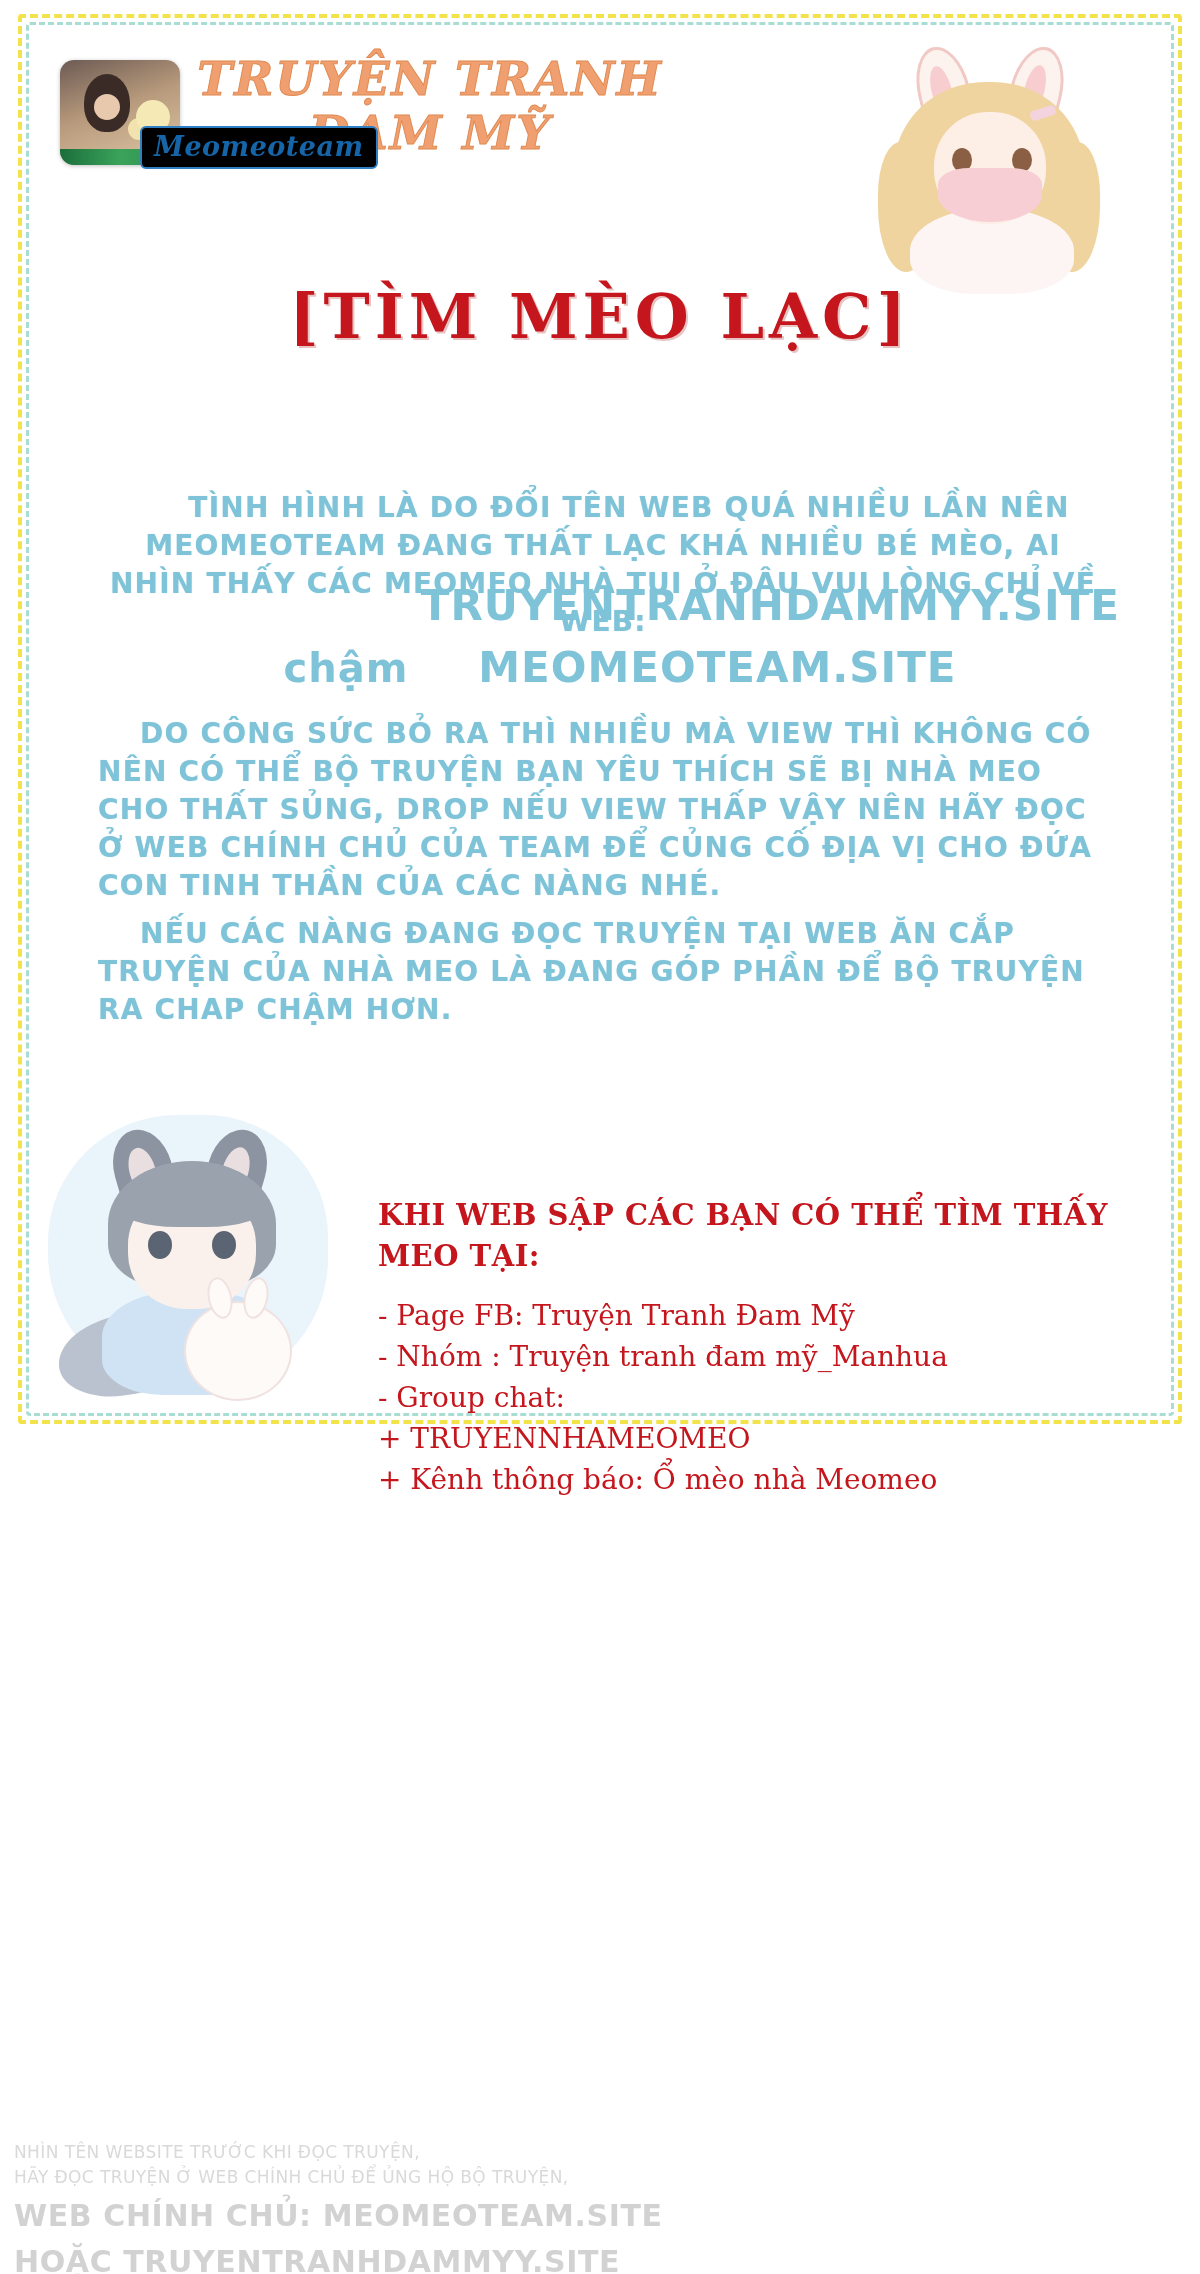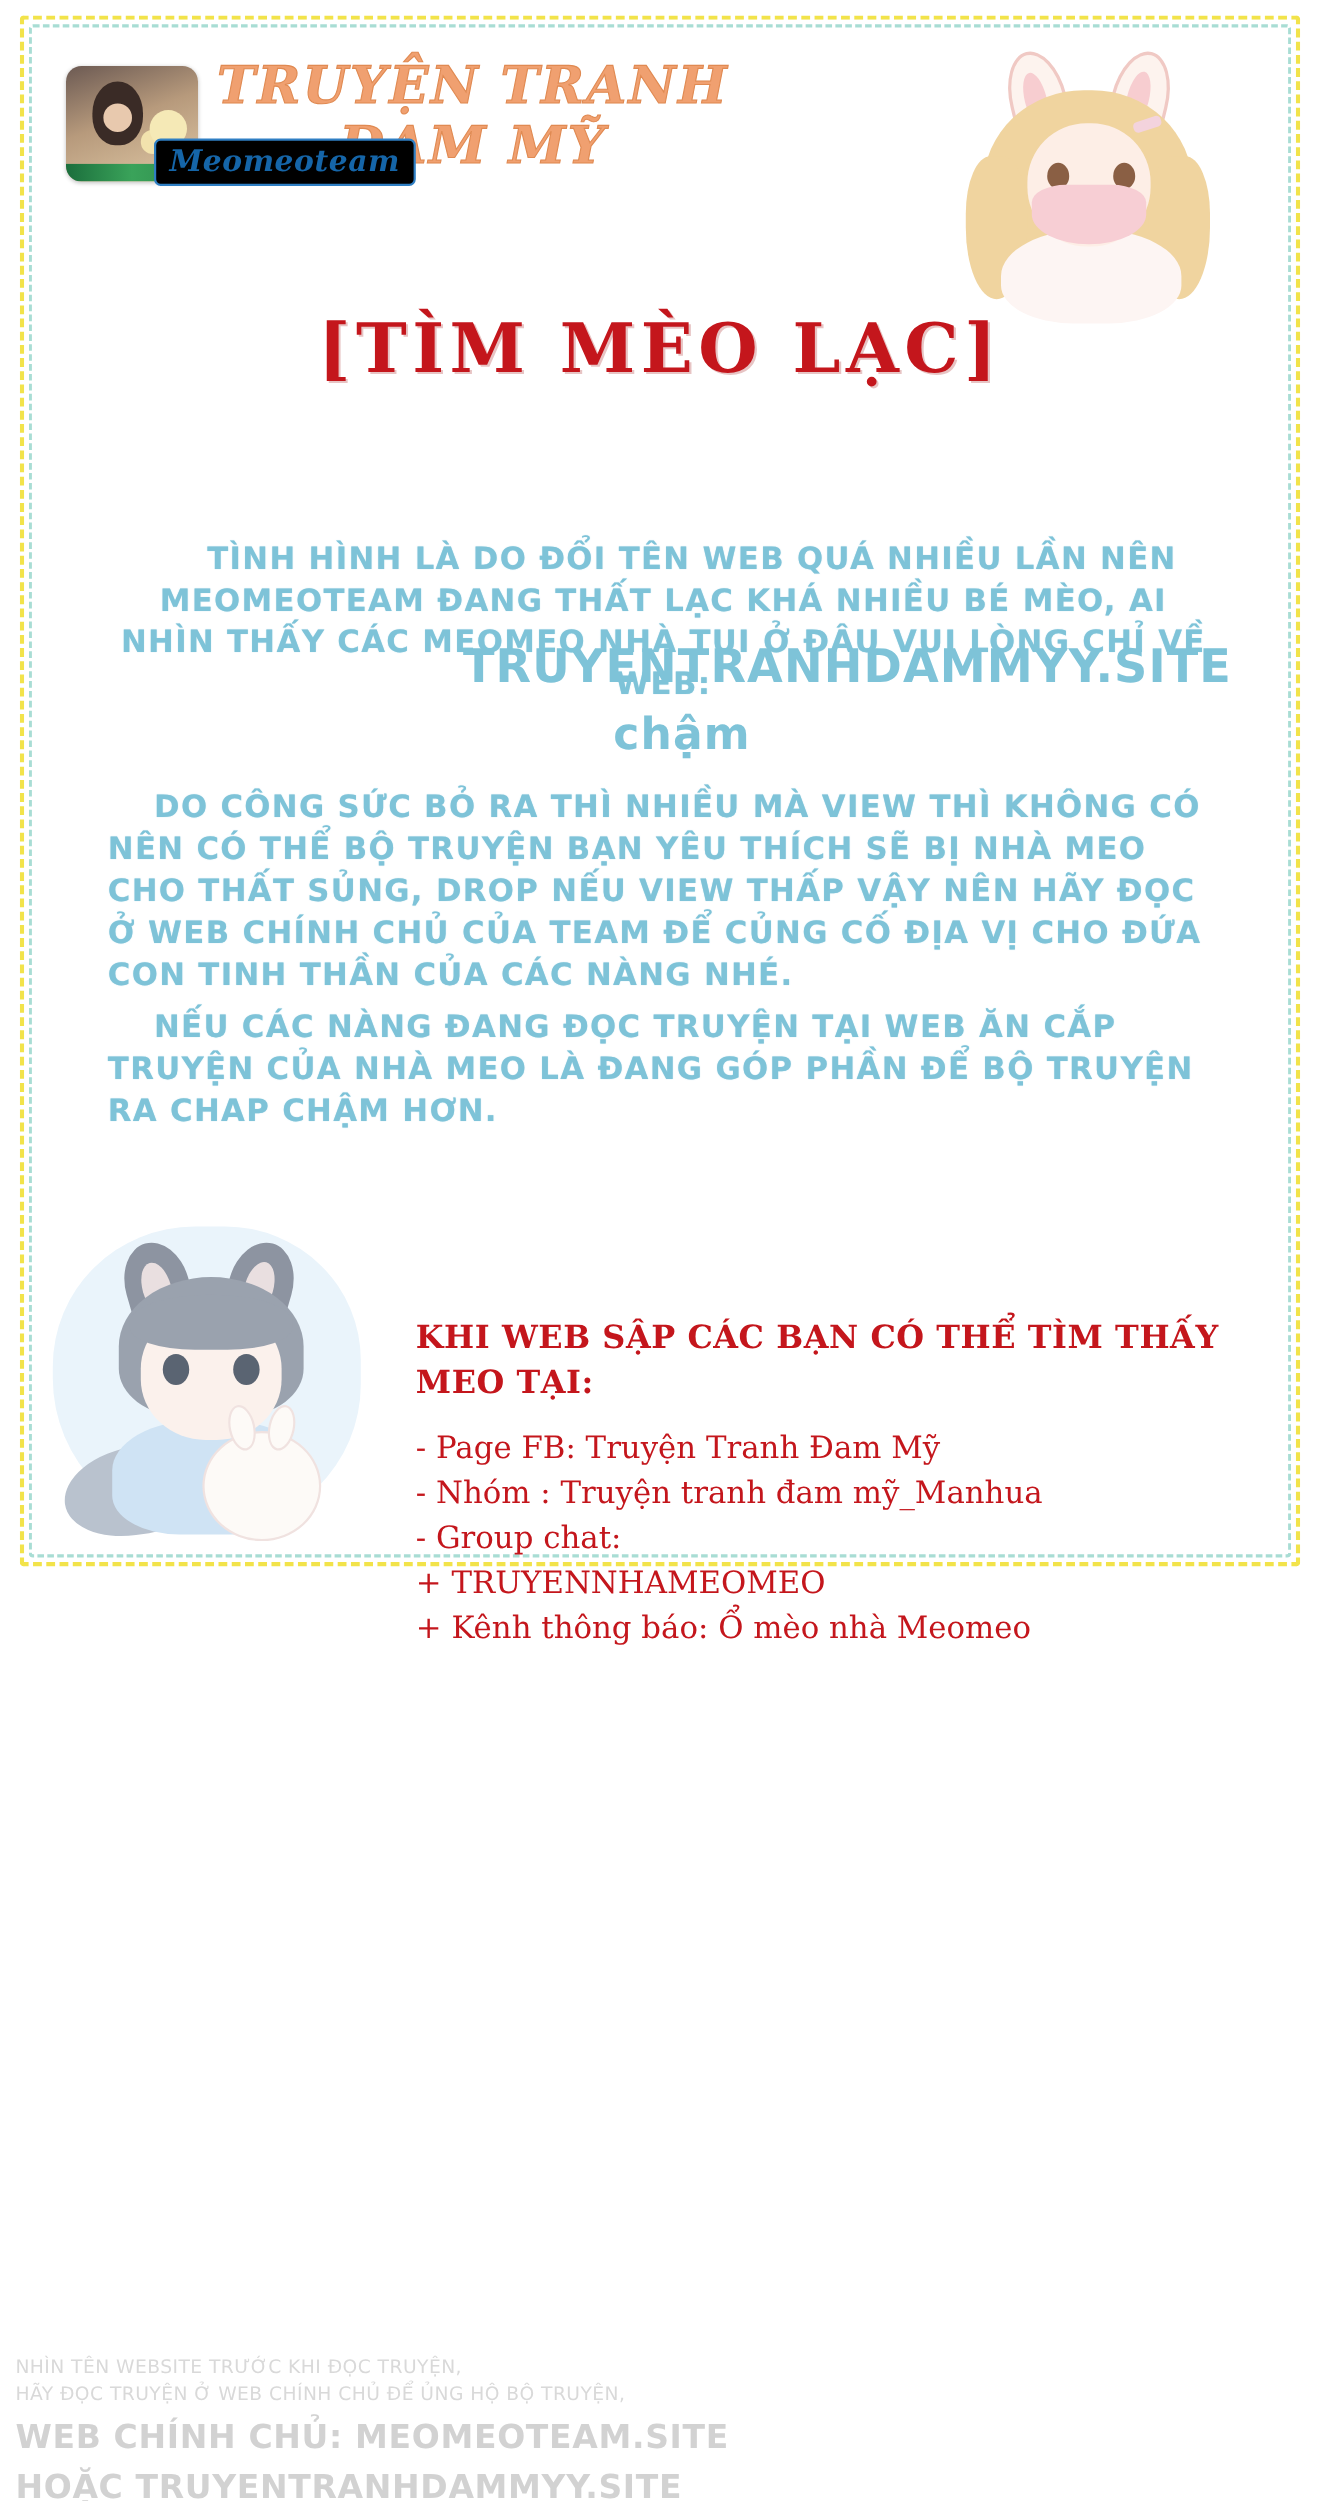--- a/index.html
+++ b/index.html
@@ -432,20 +432,21 @@
 </div>
 
 <div class="main-title">[TÌM MÈO LẠC]</div>
 
 <div class="blk blk-1">Tình hình là do đổi tên web quá nhiều lần nên Meomeoteam đang thất lạc khá nhiều bé mèo, ai nhìn thấy các Meomeo nhà tui ở đâu vui lòng chỉ về web:</div>
 
 <div class="sites">
   <div class="row1">TRUYENTRANHDAMMYY.SITE</div>
   <div class="row2">
     <span class="hoac">chậm</span>
+    <span>MEOMEOTEAM.SITE</span>
   </div>
 </div>
 
 <div class="blk blk-2">Do công sức bỏ ra thì nhiều mà view thì không có nên có thể bộ truyện bạn yêu thích sẽ bị nhà meo cho thất sủng, drop nếu view thấp vậy nên hãy đọc ở web chính chủ của team để củng cố địa vị cho đứa con tinh thần của các nàng nhé.</div>
 <div class="blk blk-3">Nếu các nàng đang đọc truyện tại web ăn cắp truyện của nhà meo là đang góp phần để bộ truyện ra chap chậm hơn.</div>
 
 <div class="wolf">
   <div class="halo"></div>
   <div class="tail"></div>
   <div class="ear l">

